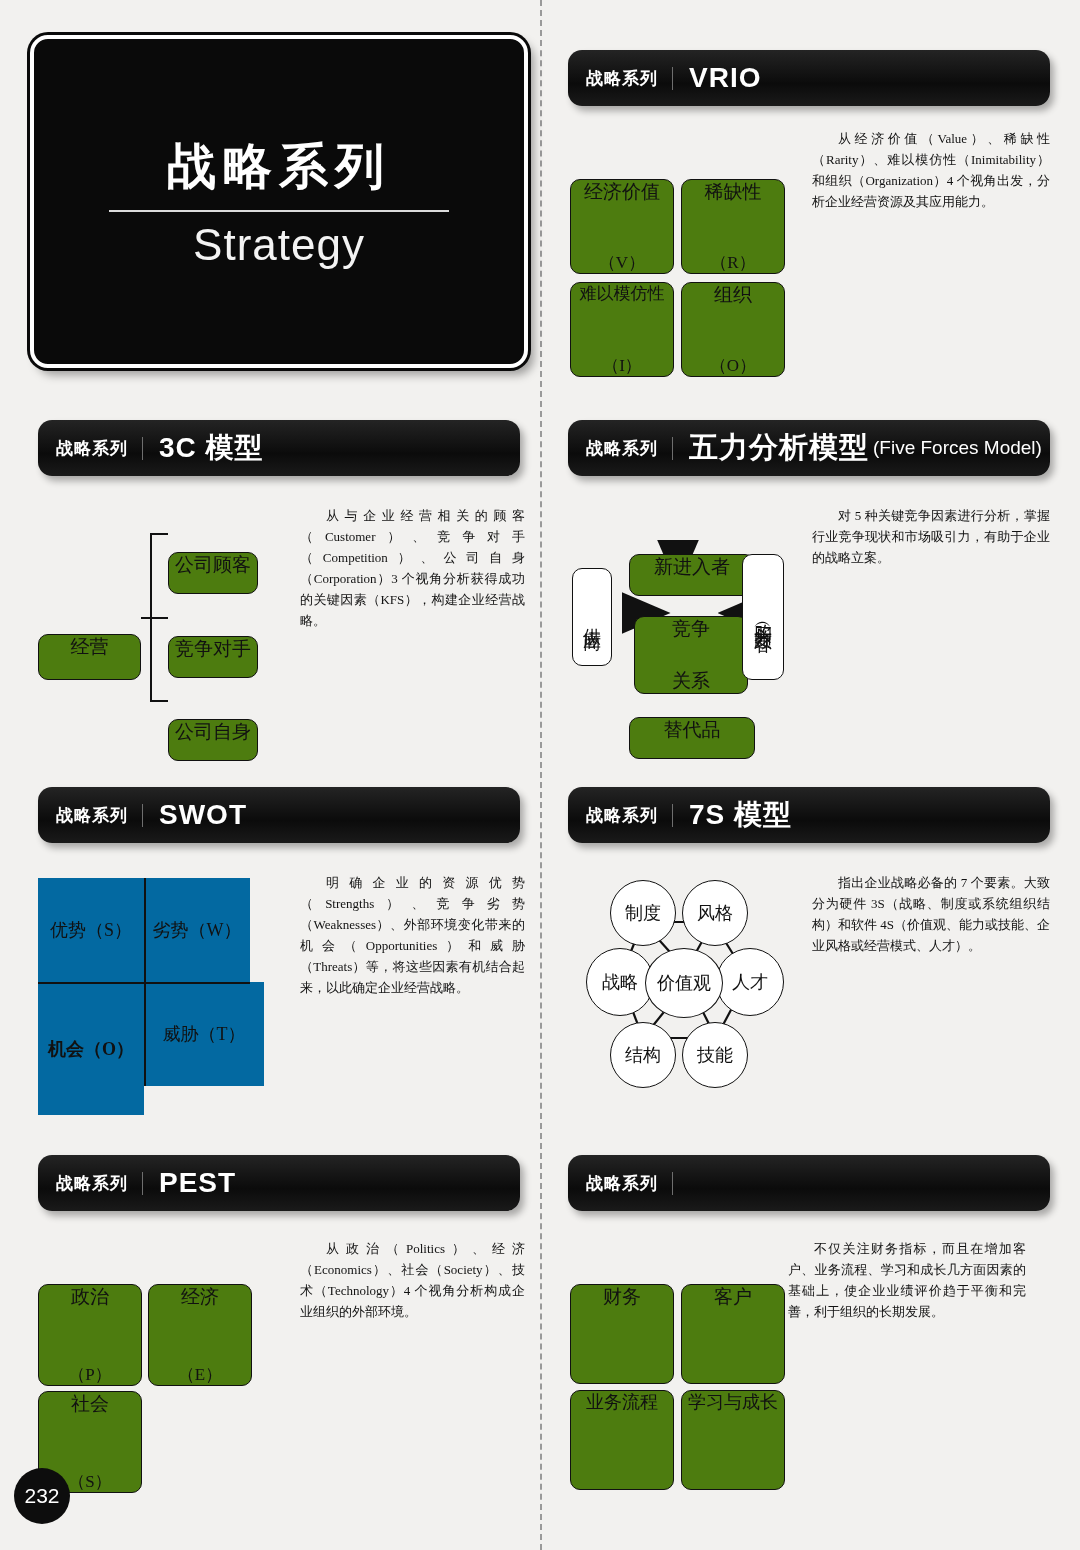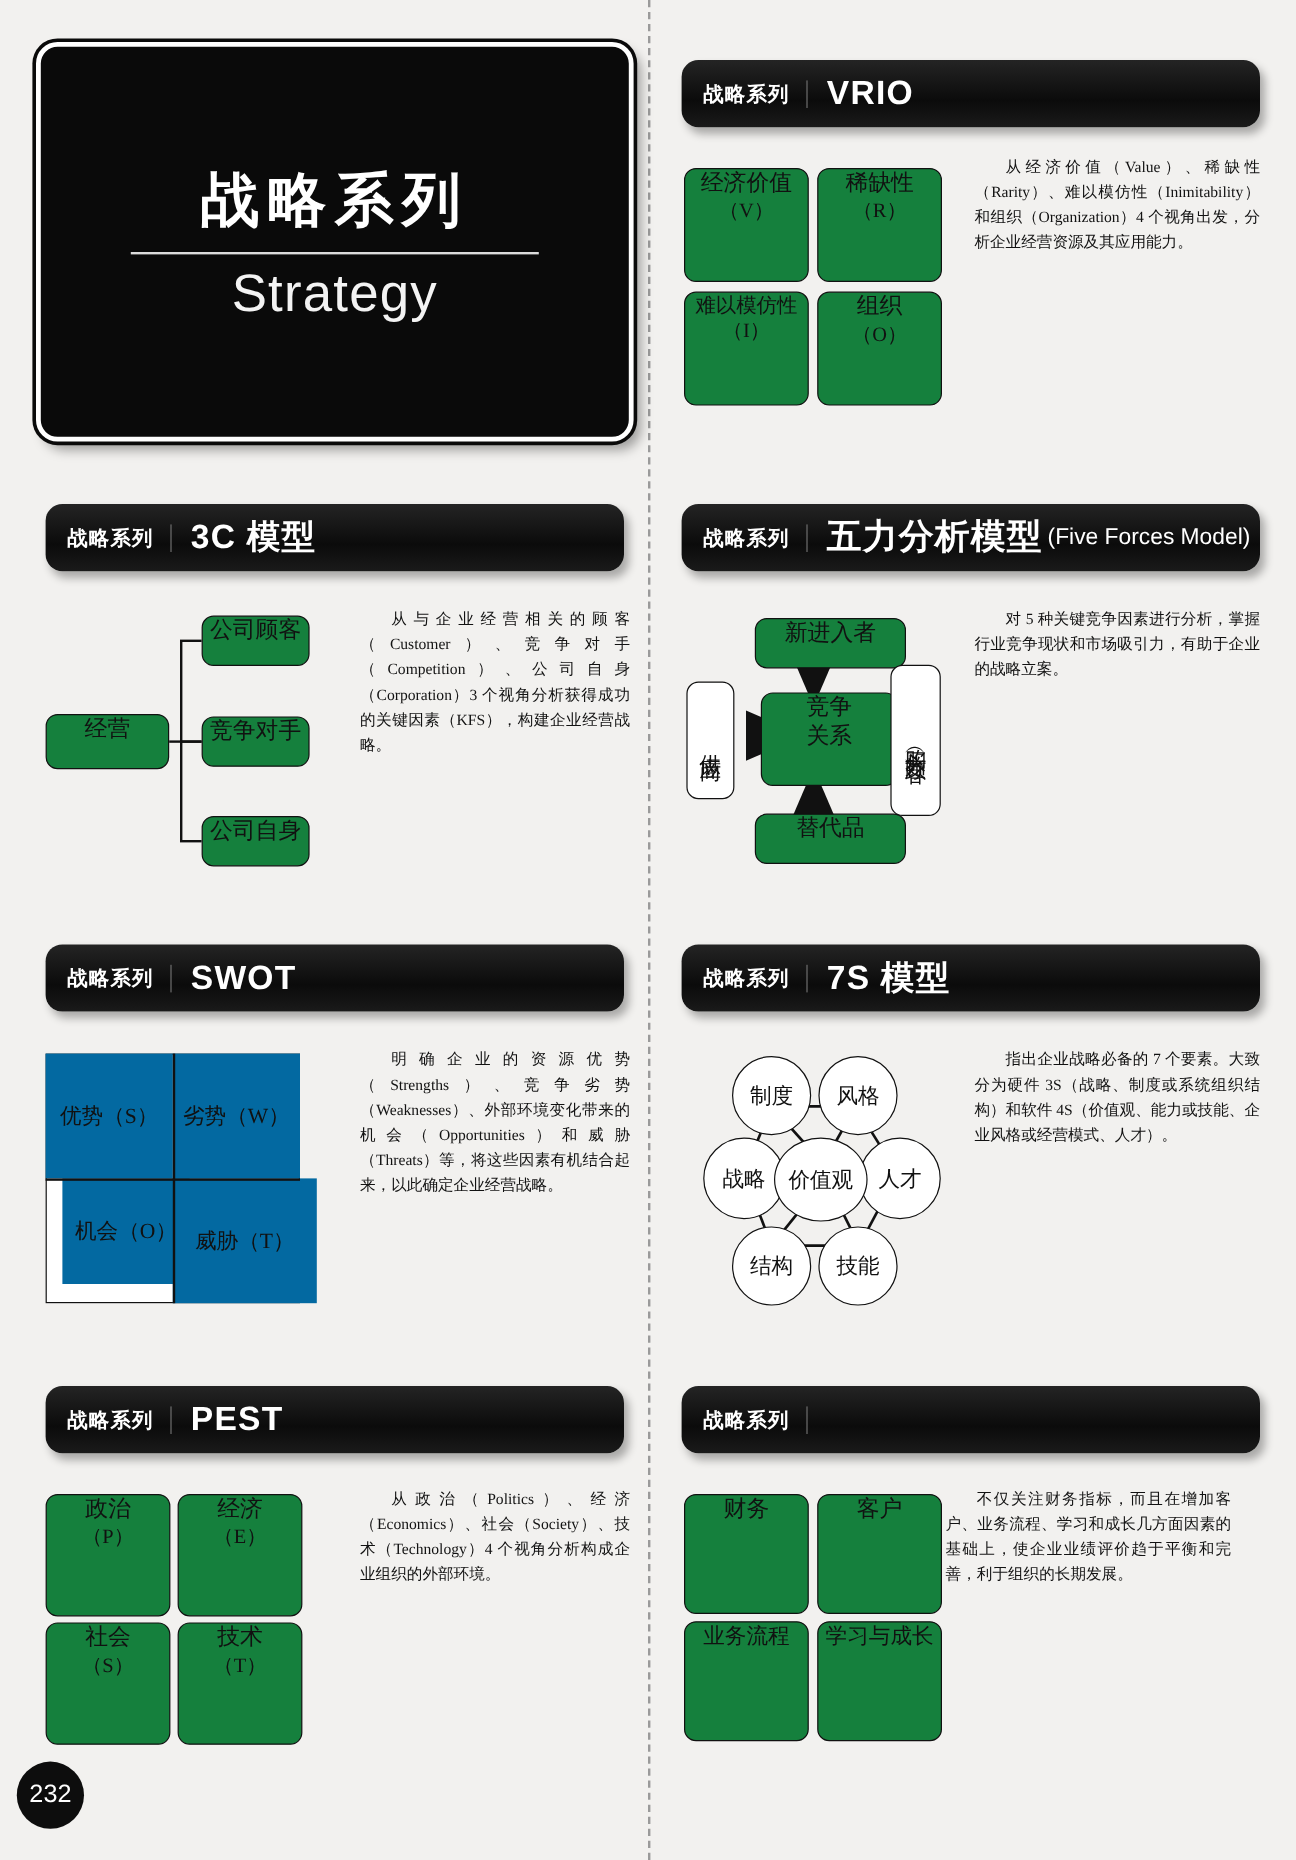--- a/index.html
+++ b/index.html
@@ -68,23 +68,23 @@
     position:absolute;
     font-size:13px;line-height:1.62;
     text-align:justify;
     text-indent:2em;
     color:#121212;
   }
 
   
   .rbox{
     position:absolute;box-sizing:border-box;
-    border:1.6px solid #111;border-radius:10px;background:#15803d;
-    display:flex;flex-direction:column;align-items:center;justify-content:flex-start;
-    font-size:19px;line-height:1.25;text-align:center;
+    border:1.6px solid #111;border-radius:10px;background:#4d7c0f;
+    display:flex;flex-direction:column;align-items:center;justify-content:space-between;
+    font-size:19px;line-height:1.25;text-align:center;margin-top:39px;
   }
   .rbox .l2{font-size:17px;}
   .sqbox{
     position:absolute;box-sizing:border-box;
     border:1.4px solid #111;background:#0369a1;
     display:flex;align-items:center;justify-content:center;
     font-size:18px;
   }
   .circle{
     position:absolute;box-sizing:border-box;
@@ -141,21 +141,21 @@
   <div class="body-text" style="left:300px;top:505px;width:225px;">从与企业经营相关的顾客（Customer）、竞争对手（Competition）、公司自身（Corporation）3 个视角分析获得成功的关键因素（KFS），构建企业经营战略。</div>
 
   <div class="pill" style="left:38px;top:787px;width:482px;">
     <span class="pill-series">战略系列</span>
     <span class="pill-title">SWOT</span>
   </div>
 
   <div style="position:absolute;left:38px;top:878px;width:212px;height:208px;border:1.8px solid #111;box-sizing:border-box;background:#fff;"></div>
   <div class="sqbox" style="left:38px;top:878px;width:106px;height:104px;border:none;">优势（S）</div>
   <div class="sqbox" style="left:144px;top:878px;width:106px;height:104px;border:none;">劣势（W）</div>
-  <div class="sqbox" style="left:52px;top:982px;width:106px;height:88px;border:none;">机会（O）</div>
+  <div class="sqbox" style="left:38px;top:982px;width:106px;height:133px;border:none;font-weight:bold;">机会（O）</div>
   <div class="sqbox" style="left:144px;top:982px;width:120px;height:104px;border:none;">威胁（T）</div>
   <div class="line" style="left:144px;top:878px;width:1.6px;height:208px;"></div>
   <div class="line" style="left:38px;top:982px;width:212px;height:1.6px;"></div>
 
   <div class="body-text" style="left:300px;top:872px;width:225px;">明确企业的资源优势（Strengths）、竞争劣势（Weaknesses）、外部环境变化带来的机会（Opportunities）和威胁（Threats）等，将这些因素有机结合起来，以此确定企业经营战略。</div>
 
   <div class="pill" style="left:38px;top:1155px;width:482px;">
     <span class="pill-series">战略系列</span>
     <span class="pill-title">PEST</span>
   </div>
@@ -164,24 +164,20 @@
     <div>政治</div>
     <div class="l2">（P）</div>
   </div>
   <div class="rbox" style="left:148px;top:1245px;width:104px;height:102px;">
     <div>经济</div>
     <div class="l2">（E）</div>
   </div>
   <div class="rbox" style="left:38px;top:1352px;width:104px;height:102px;">
     <div>社会</div>
     <div class="l2">（S）</div>
-  </div>
-  <div class="rbox" style="left:148px;top:1352px;width:104px;height:102px;">
-    <div>技术</div>
-    <div class="l2">（T）</div>
   </div>
 
   <div class="body-text" style="left:300px;top:1238px;width:225px;">从政治（Politics）、经济（Economics）、社会（Society）、技术（Technology）4 个视角分析构成企业组织的外部环境。</div>
 
   <div class="pill" style="left:568px;top:50px;width:482px;">
     <span class="pill-series">战略系列</span>
     <span class="pill-title">VRIO</span>
   </div>
 
   <div class="rbox" style="left:570px;top:140px;width:104px;height:95px;">

